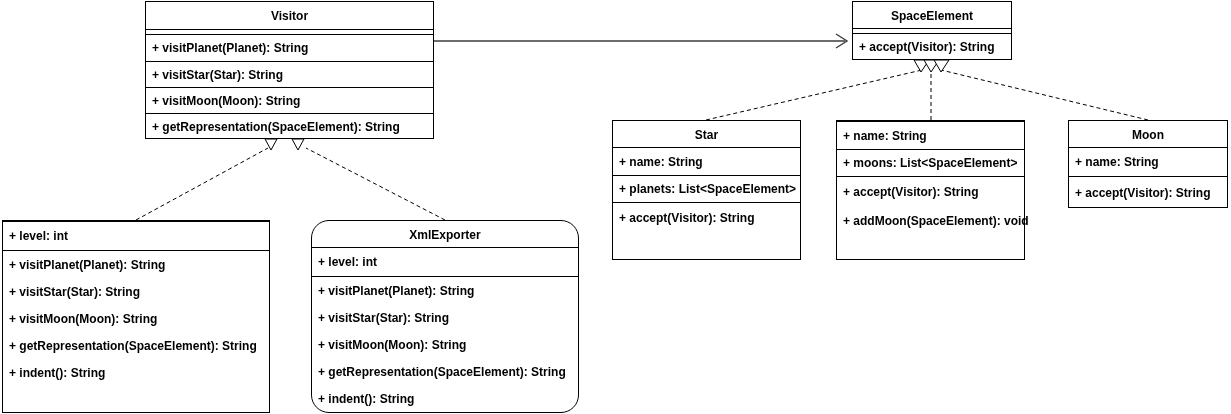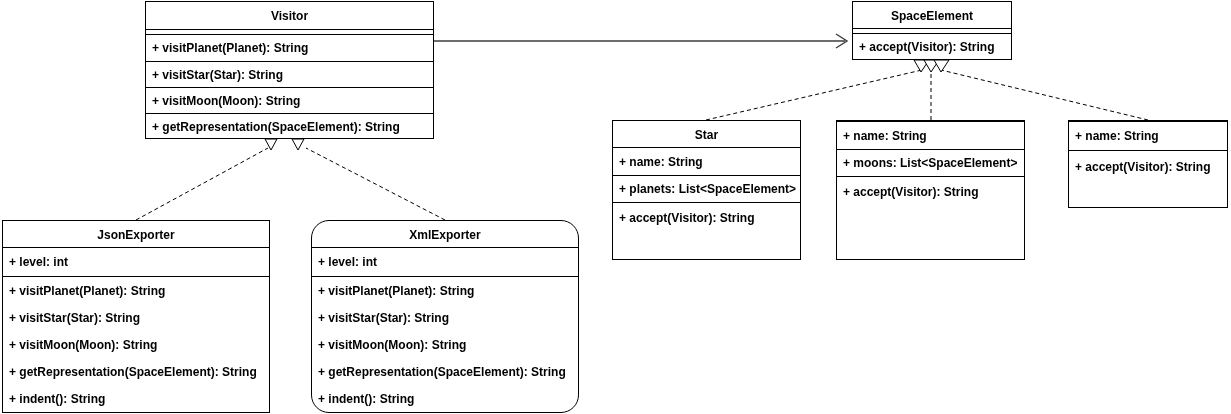--- a/index.html
+++ b/index.html
@@ -128,34 +128,35 @@
     </div>
   </div>
 
   <div class="uml-class" style="left:836px; top:120px; width:189px; height:140px;">
     <div class="uml-compartment uml-sep">
       <div class="uml-row" style="height:27px;">+ name: String</div>
       <div class="uml-row uml-sep" style="height:27px;">+ moons: List&lt;SpaceElement&gt;</div>
     </div>
     <div class="uml-compartment uml-sep">
       <div class="uml-row" style="height:29px;">+ accept(Visitor): String</div>
+      <div class="uml-row" style="height:29px;">+ addMoon(SpaceElement): void</div>
     </div>
   </div>
 
   <div class="uml-class" style="left:1068px; top:120px; width:160px; height:88px;">
+    <div class="uml-name" style="height:26px;">Moon</div>
     <div class="uml-compartment uml-sep">
       <div class="uml-row" style="height:28px;">+ name: String</div>
     </div>
     <div class="uml-compartment uml-sep">
       <div class="uml-row" style="height:31px;">+ accept(Visitor): String</div>
     </div>
   </div>
 
   <div class="uml-class" style="left:2px; top:220px; width:268px; height:193px;">
-    <div class="uml-name" style="height:26px;">JsonExporter</div>
     <div class="uml-compartment uml-sep">
       <div class="uml-row" style="height:28px;">+ level: int</div>
     </div>
     <div class="uml-compartment uml-sep">
       <div class="uml-row" style="height:27px;">+ visitPlanet(Planet): String</div>
       <div class="uml-row" style="height:27px;">+ visitStar(Star): String</div>
       <div class="uml-row" style="height:27px;">+ visitMoon(Moon): String</div>
       <div class="uml-row" style="height:27px;">+ getRepresentation(SpaceElement): String</div>
       <div class="uml-row" style="height:27px;">+ indent(): String</div>
     </div>

